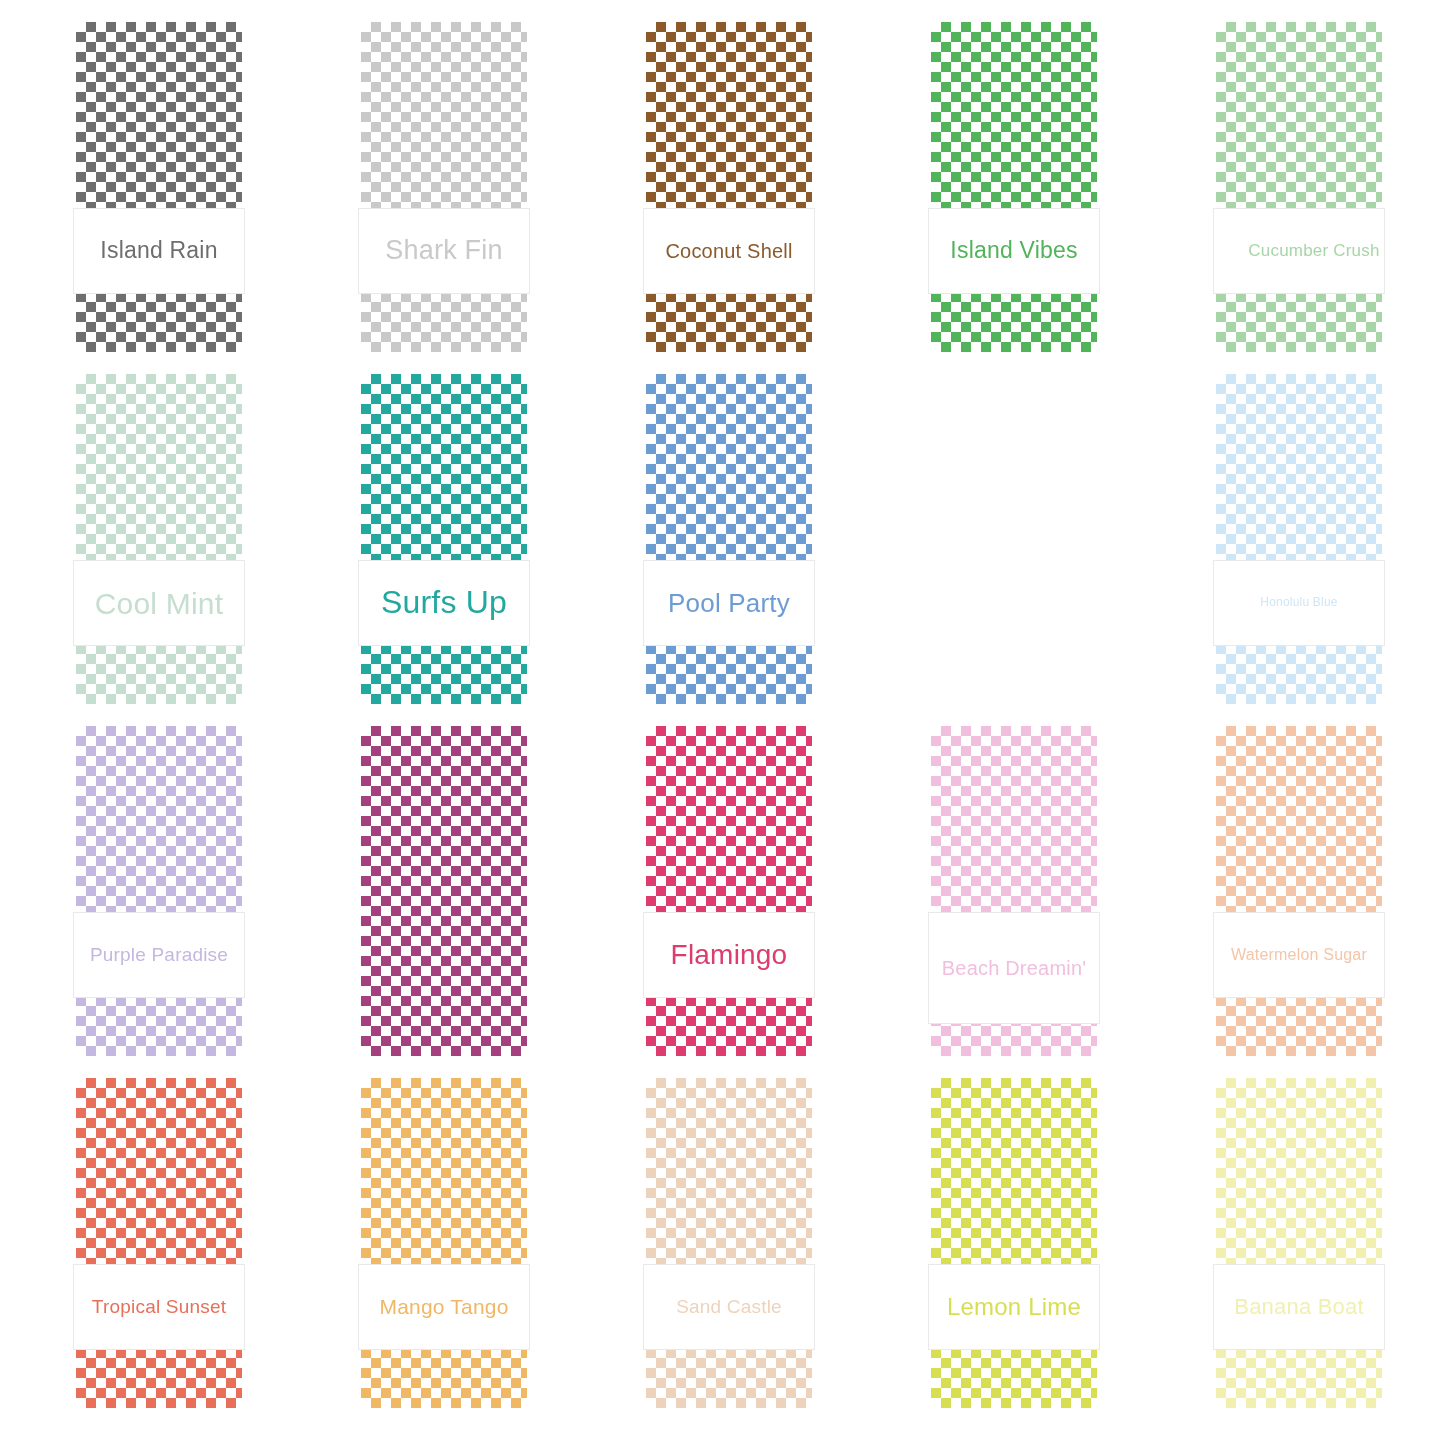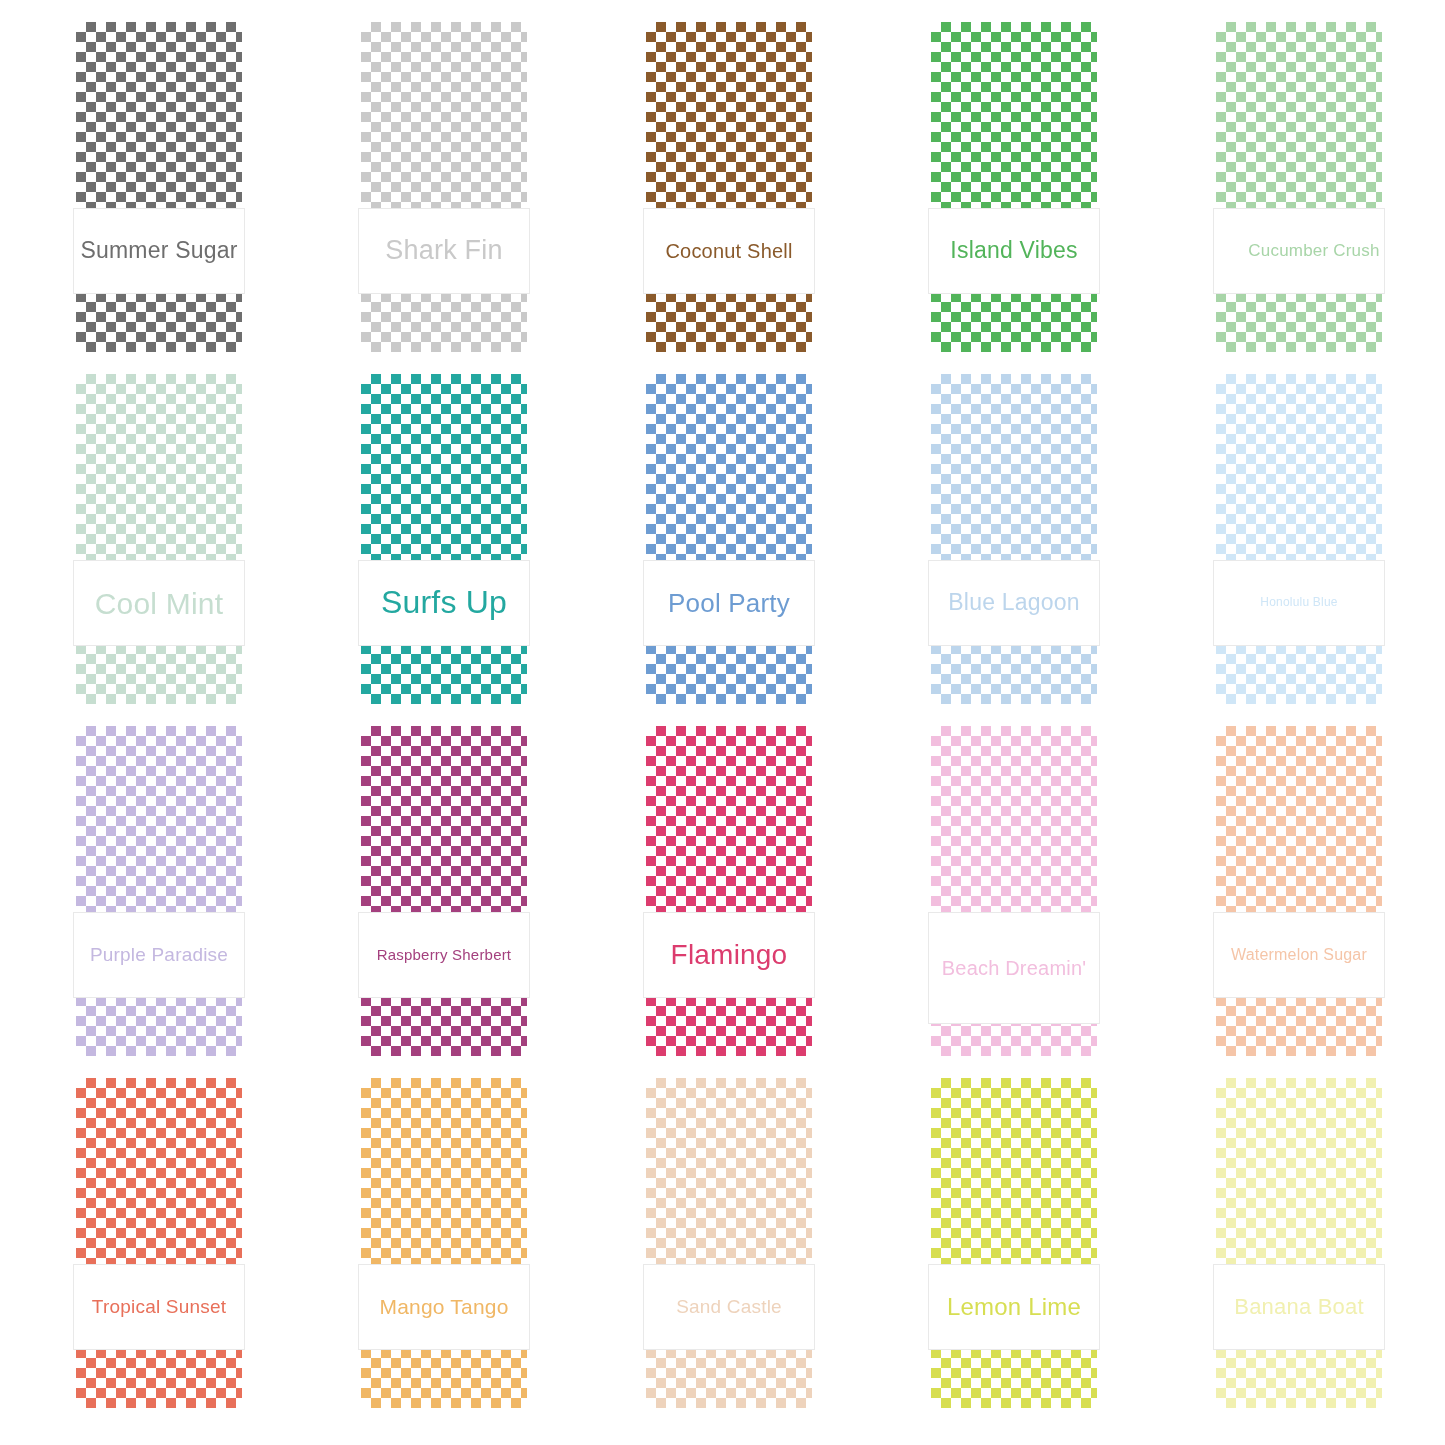--- a/index.html
+++ b/index.html
@@ -55,21 +55,21 @@
     letter-spacing: 0.2px;
   }
 </style>
 </head>
 <body>
 
 <div id="palette-grid">
     <div class="swatch" style="left: 76px; top: 22px; width: 166px; height: 330px;">
       <div class="swatch-pattern" style="background-image: linear-gradient(45deg, rgb(110, 110, 110) 25%, transparent 25%, transparent 75%, rgb(110, 110, 110) 75%), linear-gradient(45deg, rgb(110, 110, 110) 25%, transparent 25%, transparent 75%, rgb(110, 110, 110) 75%); background-size: 20px 20px; background-position: 0px 0px, 10px 10px;"></div>
       <div class="swatch-label" style="top: 186px; height: 86px;">
-        <span class="swatch-label-text" style="color: rgb(110, 110, 110); font-size: 23px;">Summer Sugar</span>
+        <span class="swatch-label-text" style="color: rgb(110, 110, 110); font-size: 23px;">Island Rain</span>
       </div>
     </div>
     <div class="swatch" style="left: 361px; top: 22px; width: 166px; height: 330px;">
       <div class="swatch-pattern" style="background-image: linear-gradient(45deg, rgb(201, 201, 201) 25%, transparent 25%, transparent 75%, rgb(201, 201, 201) 75%), linear-gradient(45deg, rgb(201, 201, 201) 25%, transparent 25%, transparent 75%, rgb(201, 201, 201) 75%); background-size: 20px 20px; background-position: 0px 0px, 10px 10px;"></div>
       <div class="swatch-label" style="top: 186px; height: 86px;">
         <span class="swatch-label-text" style="color: rgb(201, 201, 201); font-size: 27px;">Shark Fin</span>
       </div>
     </div>
     <div class="swatch" style="left: 646px; top: 22px; width: 166px; height: 330px;">
       <div class="swatch-pattern" style="background-image: linear-gradient(45deg, rgb(138, 90, 43) 25%, transparent 25%, transparent 75%, rgb(138, 90, 43) 75%), linear-gradient(45deg, rgb(138, 90, 43) 25%, transparent 25%, transparent 75%, rgb(138, 90, 43) 75%); background-size: 20px 20px; background-position: 0px 0px, 10px 10px;"></div>
@@ -100,43 +100,34 @@
       <div class="swatch-label" style="top: 186px; height: 86px;">
         <span class="swatch-label-text" style="color: rgb(35, 168, 160); font-size: 32px;">Surfs Up</span>
       </div>
     </div>
     <div class="swatch" style="left: 646px; top: 374px; width: 166px; height: 330px;">
       <div class="swatch-pattern" style="background-image: linear-gradient(45deg, rgb(109, 156, 210) 25%, transparent 25%, transparent 75%, rgb(109, 156, 210) 75%), linear-gradient(45deg, rgb(109, 156, 210) 25%, transparent 25%, transparent 75%, rgb(109, 156, 210) 75%); background-size: 20px 20px; background-position: 0px 0px, 10px 10px;"></div>
       <div class="swatch-label" style="top: 186px; height: 86px;">
         <span class="swatch-label-text" style="color: rgb(109, 156, 210); font-size: 26px;">Pool Party</span>
       </div>
     </div>
-    <div class="swatch" style="left: 931px; top: 374px; width: 166px; height: 330px;">
-      <div class="swatch-pattern" style="background-image: linear-gradient(45deg, rgb(188, 213, 236) 25%, transparent 25%, transparent 75%, rgb(188, 213, 236) 75%), linear-gradient(45deg, rgb(188, 213, 236) 25%, transparent 25%, transparent 75%, rgb(188, 213, 236) 75%); background-size: 20px 20px; background-position: 0px 0px, 10px 10px;"></div>
-      <div class="swatch-label" style="top: 186px; height: 86px;">
-        <span class="swatch-label-text" style="color: rgb(188, 213, 236); font-size: 23px;">Blue Lagoon</span>
-      </div>
-    </div>
     <div class="swatch" style="left: 1216px; top: 374px; width: 166px; height: 330px;">
       <div class="swatch-pattern" style="background-image: linear-gradient(45deg, rgb(207, 230, 247) 25%, transparent 25%, transparent 75%, rgb(207, 230, 247) 75%), linear-gradient(45deg, rgb(207, 230, 247) 25%, transparent 25%, transparent 75%, rgb(207, 230, 247) 75%); background-size: 20px 20px; background-position: 0px 0px, 10px 10px;"></div>
       <div class="swatch-label" style="top: 186px; height: 86px;">
         <span class="swatch-label-text" style="color: rgb(207, 230, 247); font-size: 12px;">Honolulu Blue</span>
       </div>
     </div>
     <div class="swatch" style="left: 76px; top: 726px; width: 166px; height: 330px;">
       <div class="swatch-pattern" style="background-image: linear-gradient(45deg, rgb(196, 184, 224) 25%, transparent 25%, transparent 75%, rgb(196, 184, 224) 75%), linear-gradient(45deg, rgb(196, 184, 224) 25%, transparent 25%, transparent 75%, rgb(196, 184, 224) 75%); background-size: 20px 20px; background-position: 0px 0px, 10px 10px;"></div>
       <div class="swatch-label" style="top: 186px; height: 86px;">
         <span class="swatch-label-text" style="color: rgb(196, 184, 224); font-size: 19px;">Purple Paradise</span>
       </div>
     </div>
     <div class="swatch" style="left: 361px; top: 726px; width: 166px; height: 330px;">
       <div class="swatch-pattern" style="background-image: linear-gradient(45deg, rgb(164, 64, 126) 25%, transparent 25%, transparent 75%, rgb(164, 64, 126) 75%), linear-gradient(45deg, rgb(164, 64, 126) 25%, transparent 25%, transparent 75%, rgb(164, 64, 126) 75%); background-size: 20px 20px; background-position: 0px 0px, 10px 10px;"></div>
-      <div class="swatch-label" style="top: 186px; height: 86px;">
-        <span class="swatch-label-text" style="color: rgb(164, 64, 126); font-size: 15px;">Raspberry Sherbert</span>
-      </div>
     </div>
     <div class="swatch" style="left: 646px; top: 726px; width: 166px; height: 330px;">
       <div class="swatch-pattern" style="background-image: linear-gradient(45deg, rgb(220, 60, 110) 25%, transparent 25%, transparent 75%, rgb(220, 60, 110) 75%), linear-gradient(45deg, rgb(220, 60, 110) 25%, transparent 25%, transparent 75%, rgb(220, 60, 110) 75%); background-size: 20px 20px; background-position: 0px 0px, 10px 10px;"></div>
       <div class="swatch-label" style="top: 186px; height: 86px;">
         <span class="swatch-label-text" style="color: rgb(220, 60, 110); font-size: 28px;">Flamingo</span>
       </div>
     </div>
     <div class="swatch" style="left: 931px; top: 726px; width: 166px; height: 330px;">
       <div class="swatch-pattern" style="background-image: linear-gradient(45deg, rgb(242, 190, 222) 25%, transparent 25%, transparent 75%, rgb(242, 190, 222) 75%), linear-gradient(45deg, rgb(242, 190, 222) 25%, transparent 25%, transparent 75%, rgb(242, 190, 222) 75%); background-size: 20px 20px; background-position: 0px 0px, 10px 10px;"></div>
       <div class="swatch-label" style="top: 186px; height: 112px;">

